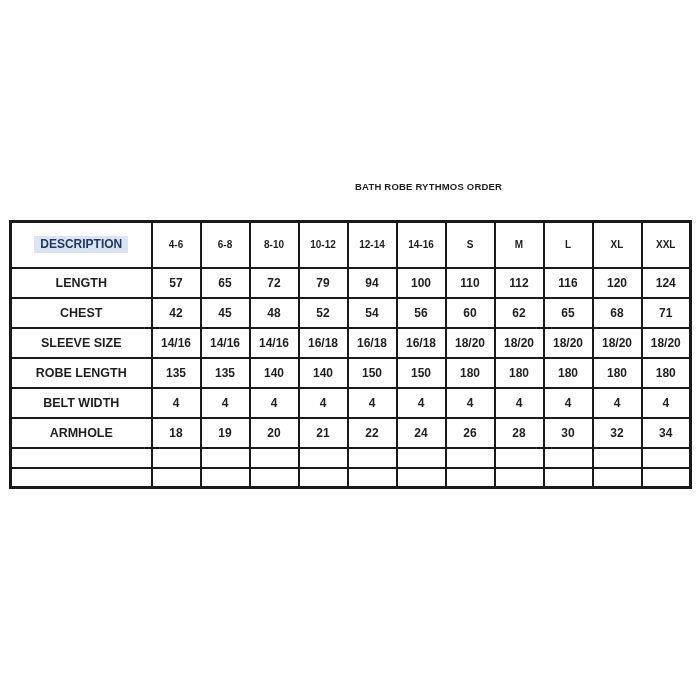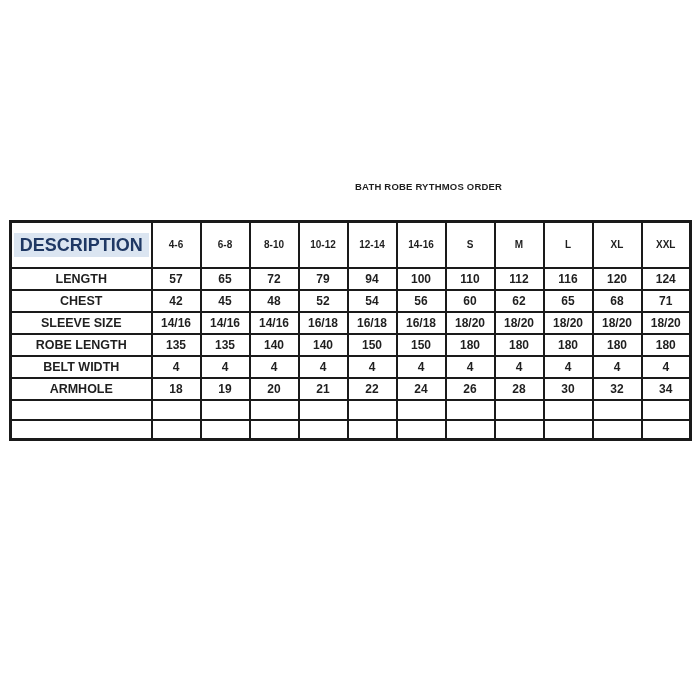--- a/index.html
+++ b/index.html
@@ -35,27 +35,27 @@
     border: 2px solid #1a1a1a;
     text-align: center;
     vertical-align: middle;
     font-weight: bold;
     padding: 0;
     overflow: hidden;
     color: #1f1f1f;
   }
   tr.header-row { height: 46px; }
   tr.header-row td.size-header { font-size: 10px; }
-  td.desc-cell { font-size: 18px; text-decoration: underline; }
+  td.desc-cell { font-size: 12px; text-decoration: underline; }
   .desc-highlight {
     display: inline-block;
     padding: 1px 6px;
     line-height: 1.25;
   }
-  tr.data-row { height: 22px; }
+  tr.data-row { height: 30px; }
   tr.data-row td.value-cell { font-size: 12px; }
   tr.data-row td.row-label { font-size: 12.5px; }
   tr.empty-row { height: 20px; }
   col.desc-col { width: 141px; }
   col.size-col { width: 49px; }
 </style>
 </head>
 <body>
 
 <div class="doc-title">BATH ROBE RYTHMOS ORDER</div>

